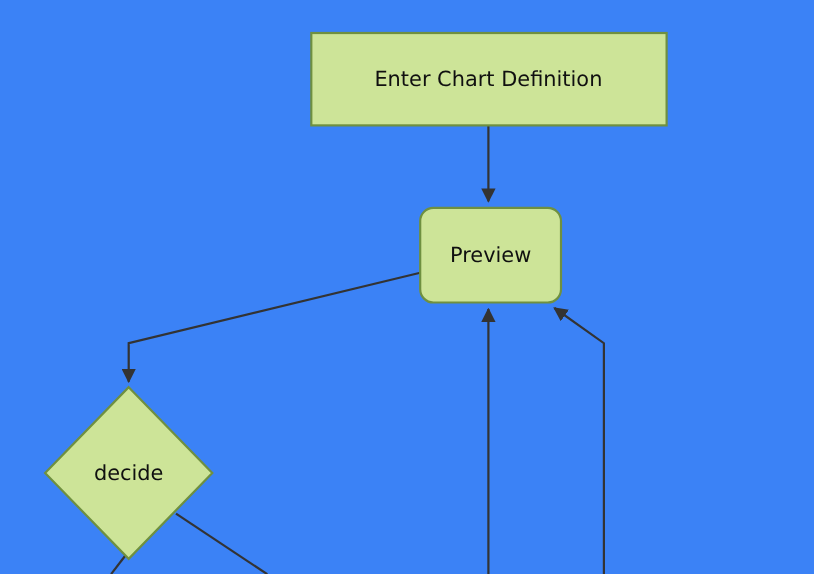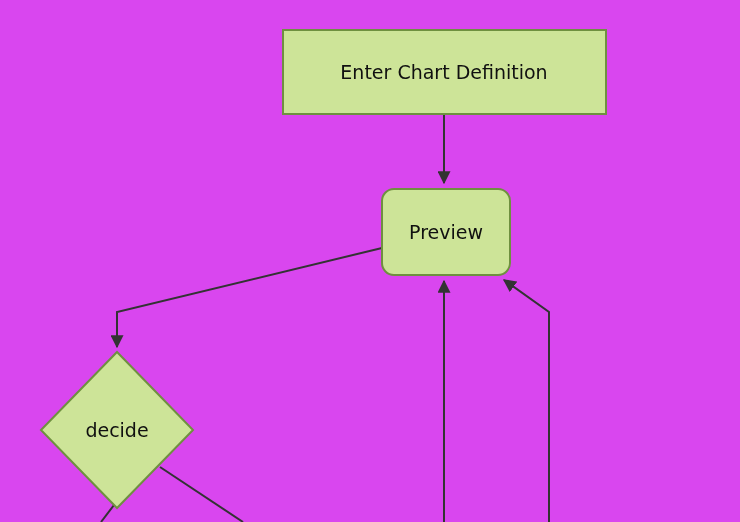--- a/index.html
+++ b/index.html
@@ -40,21 +40,21 @@
     font-size: 19px;
     fill: #101010;
     text-anchor: middle;
     dominant-baseline: middle;
     paint-order: stroke;
   }
 </style>
 </head>
 <body>
 
-<div id="diagram-canvas" style="background: #d946ef;">
+<div id="diagram-canvas" style="background: #3b82f6;">
 
   <svg id="flow-svg" viewBox="0 0 740 522" xmlns="http://www.w3.org/2000/svg">
 
     <defs>
       <marker id="arrowhead" viewBox="0 0 10 10" refX="9" refY="5" markerWidth="6.5" markerHeight="6.5" orient="auto-start-reverse">
         <path d="M 0 0 L 10 5 L 0 10 z" fill="#333333"></path>
       </marker>
     </defs>
 
     <g>

